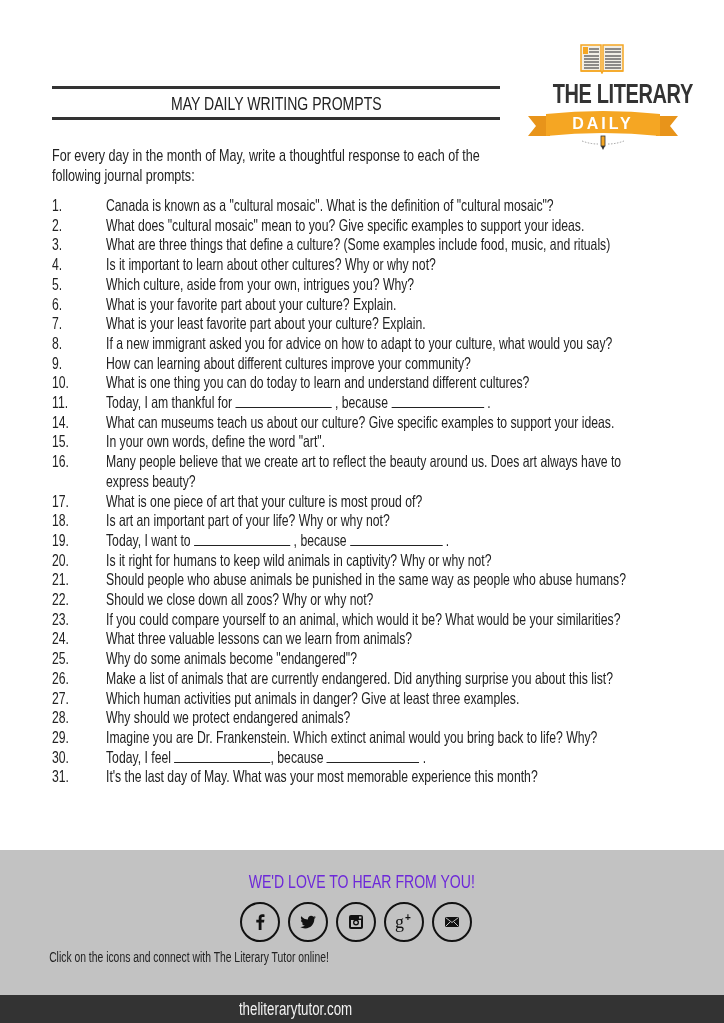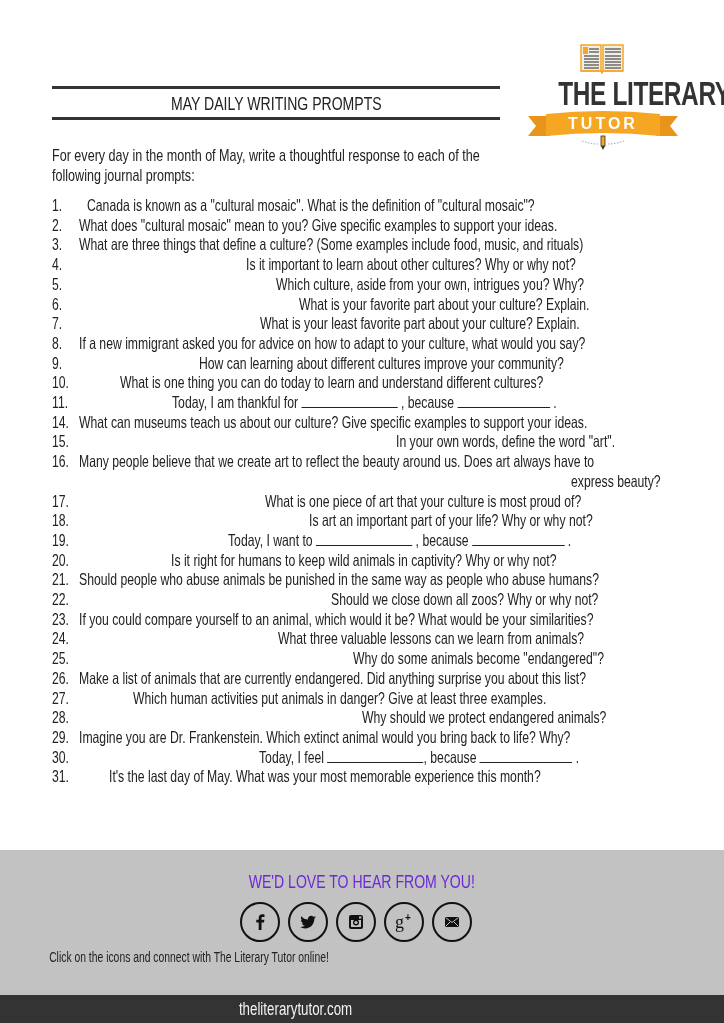--- a/index.html
+++ b/index.html
@@ -16,37 +16,37 @@
   .title {
     position: absolute; left: 52px; width: 448px; top: 93px; height: 22px;
     text-align: center; font-size: 19px; line-height: 22px; color: #222;
   }
 
   
   .logo { position: absolute; left: 528px; top: 40px; width: 150px; height: 112px; }
   .book { position: absolute; left: 52px; top: 4px; width: 44px; height: 30px; }
   .logo-main {
     position: absolute; left: 0; top: 36px; width: 150px; text-align: center;
-    font-size: 33px; font-weight: bold; color: #333; line-height: 36px; letter-spacing: -0.5px;
+    font-size: 27px; font-weight: bold; color: #333; line-height: 36px; letter-spacing: -0.5px;
   }
   .ribbon { position: absolute; left: 0; top: 70px; width: 150px; height: 32px; }
   .ribbon-text {
     position: absolute; left: 0; top: 75px; width: 150px; text-align: center;
     font-size: 16px; font-weight: bold; color: #fff; letter-spacing: 3px; line-height: 18px;
   }
   .pencil { position: absolute; left: 52px; top: 95px; width: 46px; height: 16px; }
 
   
   .intro { position: absolute; left: 52px; top: 146px; width: 600px; font-size: 17px; line-height: 20px; color: #222; }
 
   
   .list { position: absolute; left: 52px; top: 196px; width: 640px; }
   .item { position: relative; font-size: 16.5px; line-height: 19.7px; color: #222; }
   .num { position: absolute; left: 0; top: 0; width: 40px; }
-  .txt { margin-left: 27px; text-align: right; }
+  .txt { margin-left: 54px; }
   .txt .cond { white-space: nowrap; }
   .blank { display: inline-block; width: 130px; border-bottom: 1.6px solid #222; height: 14px; vertical-align: baseline; }
   .blank.w2 { width: 125px; }
 
   
   .footer { position: absolute; left: 0; top: 850px; width: 724px; height: 145px; background: #c2c2c2; }
   .footer-title {
     position: absolute; left: 0; width: 724px; top: 21px; text-align: center;
     font-size: 19px; line-height: 22px; color: #6d28d9;
   }
@@ -93,21 +93,21 @@
     <path d="M1 27 L21 27 L22 29 L23 27 L43 27" stroke="#f5a623" stroke-width="1.5" fill="none"></path>
   </svg>
   <div class="logo-main">
     <span class="cond-c">THE LITERARY</span>
   </div>
   <svg class="ribbon" viewBox="0 0 150 32">
     <polygon points="0,6 22,6 22,26 0,26 8,16" fill="#e8941a"></polygon>
     <polygon points="150,6 128,6 128,26 150,26 142,16" fill="#e8941a"></polygon>
     <path d="M18 4 Q75 -2 132 4 L132 26 Q75 20 18 26 Z" fill="#f5a623"></path>
   </svg>
-  <div class="ribbon-text">TUTOR</div>
+  <div class="ribbon-text">DAILY</div>
   <svg class="pencil" viewBox="0 0 46 16">
     <path d="M2 6 Q10 9 18 9" stroke="#888" stroke-width="0.8" stroke-dasharray="1.5 1.5" fill="none"></path>
     <path d="M28 9 Q36 9 44 6" stroke="#888" stroke-width="0.8" stroke-dasharray="1.5 1.5" fill="none"></path>
     <rect x="21" y="1" width="4" height="10" fill="#f5a623" stroke="#333" stroke-width="0.8"></rect>
     <polygon points="21,11 25,11 23,15" fill="#333"></polygon>
   </svg>
 </div>
 
 <div class="intro">
   <div><span class="cond">For every day in the month of May, write a thoughtful response to each of the</span></div>

